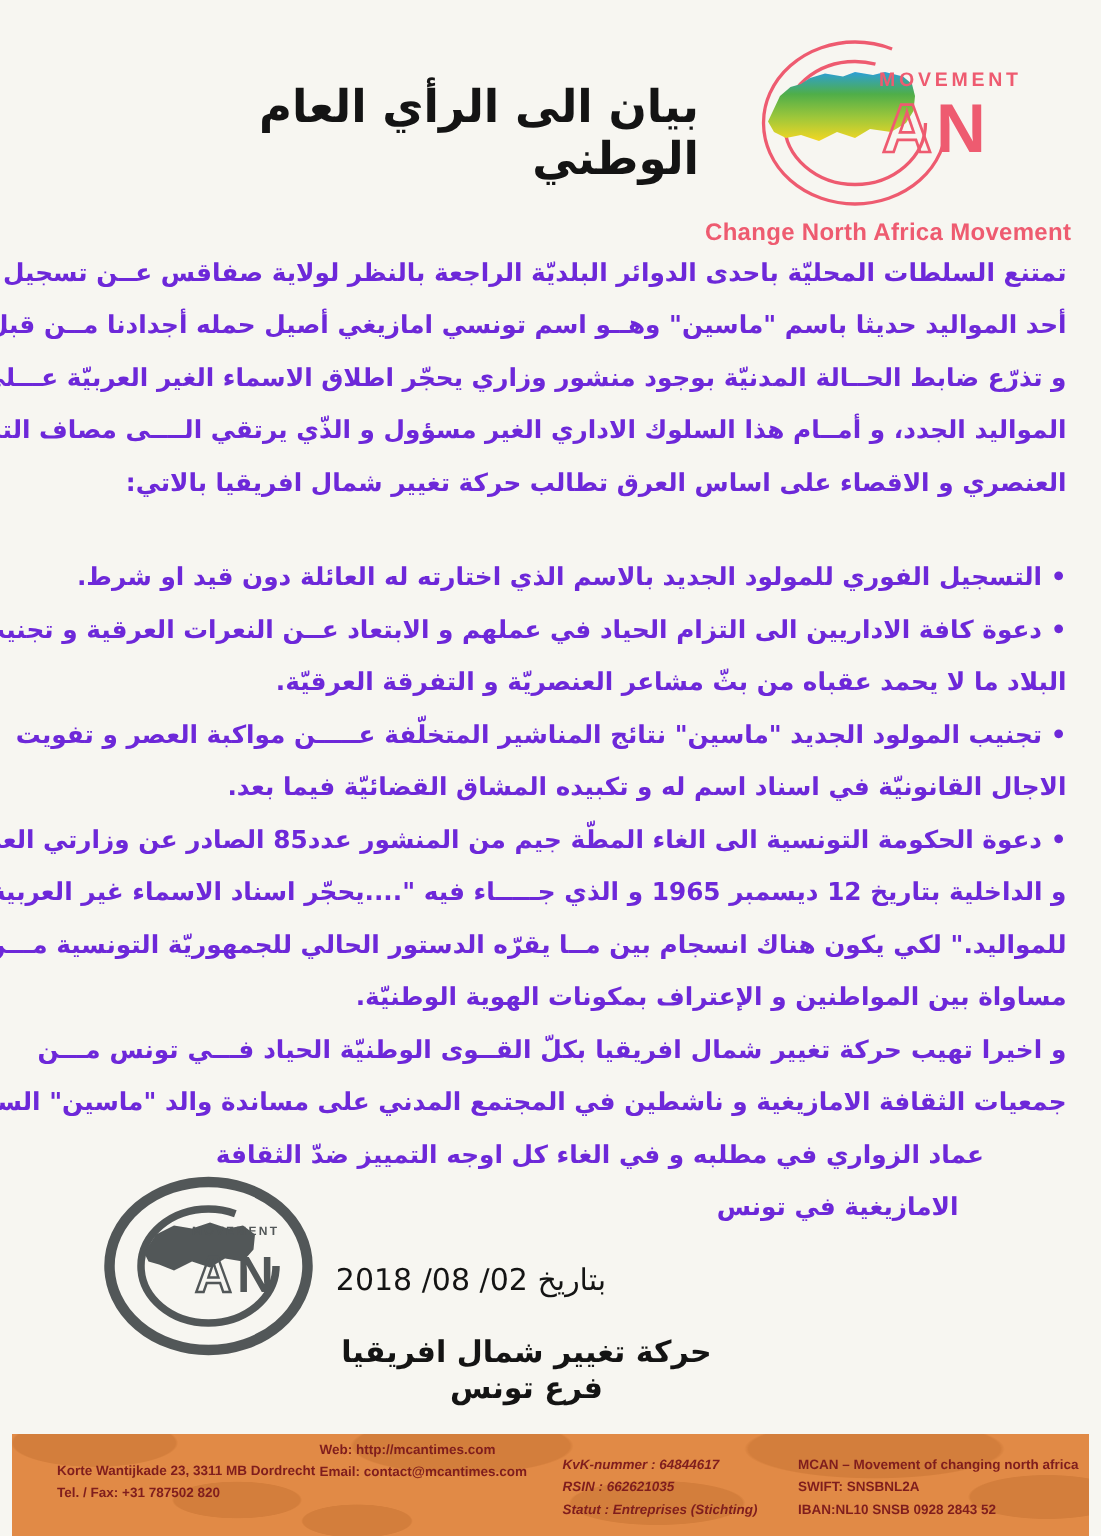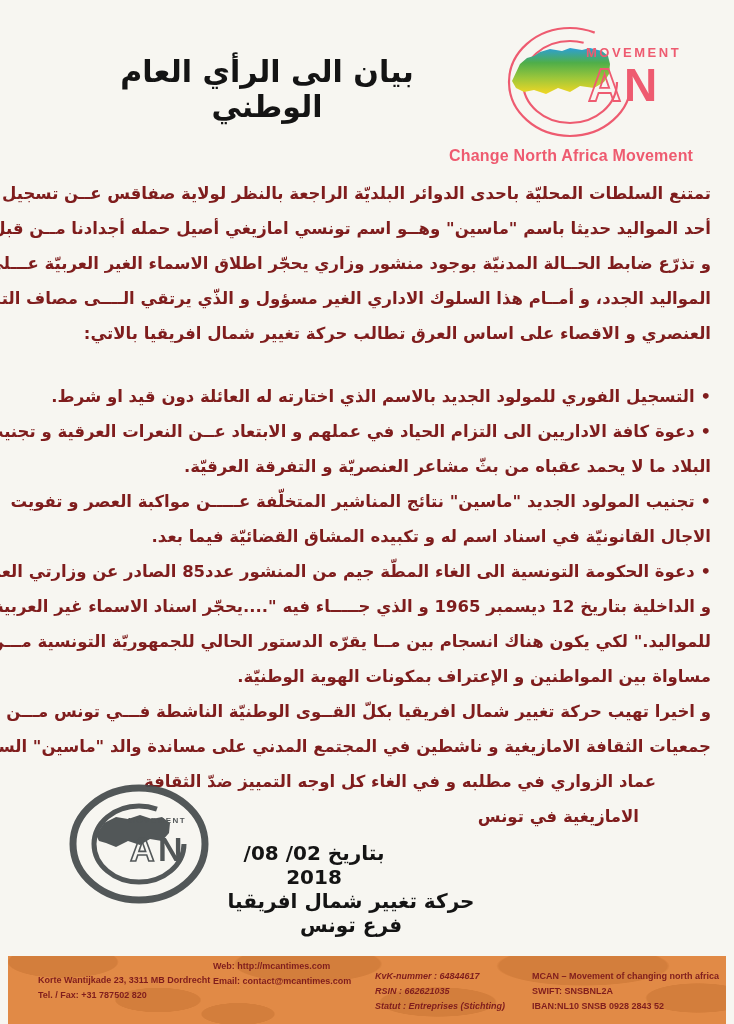--- a/index.html
+++ b/index.html
@@ -1,40 +1,40 @@
 <!DOCTYPE html>
 <html lang="ar"><head>
 <meta charset="utf-8">
 <title>بيان الى الرأي العام الوطني</title>
 <style>
   html,body{margin:0;padding:0;background:#e9e8e4;}
   .page{position:relative;width:734px;height:1024px;background:#f7f6f1;overflow:hidden;
         font-family:"DejaVu Sans",sans-serif;color:#181818;}
 
   
-  .title{position:absolute;top:54px;left:68px;width:398px;direction:rtl;text-align:center;
+  .title{position:absolute;top:54px;left:68px;width:398px;direction:rtl;text-align:right;
          font-size:30px;font-weight:bold;color:#141414;}
   .logo{position:absolute;top:6px;left:470px;width:264px;height:142px;}
-  .tagline{position:absolute;top:147px;left:449px;width:258px;
+  .tagline{position:absolute;top:147px;left:470px;width:258px;
            font-family:"Liberation Sans",sans-serif;font-size:16px;font-weight:bold;
            color:#ee5b70;letter-spacing:.2px;}
 
   
-  .doc{position:absolute;top:176px;left:25px;width:686px;direction:rtl;
-       font-size:16.5px;font-weight:bold;color:#7f1d1d;}
+  .doc{position:absolute;top:164px;left:25px;width:686px;direction:rtl;
+       font-size:16.5px;font-weight:bold;color:#6d28d9;}
   .ln{height:35px;line-height:35px;white-space:nowrap;text-align:justify;text-align-last:justify;}
   .ln-end{height:35px;line-height:35px;white-space:nowrap;}
   .shift1{padding-right:55px;}
   .shift2{padding-right:72px;}
   .sp{height:28px;}
 
   
   .stamp{position:absolute;top:783px;left:66px;opacity:.92;}
   .sig-date{position:absolute;top:841px;left:218px;width:192px;direction:rtl;text-align:center;
-            font-size:20px;font-weight:bold;color:#141414;}
+            font-size:20px;font-weight:normal;color:#141414;}
   .sig-org{position:absolute;top:889px;left:206px;width:290px;direction:rtl;text-align:center;
            font-size:20px;font-weight:bold;color:#141414;}
 
   
   .footer{position:absolute;left:8px;top:956px;width:718px;height:80px;background:#e18a46;
           overflow:hidden;font-family:"Liberation Sans",sans-serif;color:#7f1d1d;}
   .footer::before{content:"";position:absolute;inset:0;opacity:.55;
     background:
       radial-gradient(90px 26px at 55px 6px,  #c97534 60%, transparent 62%),
       radial-gradient(70px 20px at 150px 44px,#c97534 60%, transparent 62%),
@@ -86,21 +86,21 @@
     <div class="sp"></div>
     <div class="ln-end">• التسجيل الفوري للمولود الجديد بالاسم الذي اختارته له العائلة دون قيد او شرط.</div>
     <div class="ln">• دعوة كافة الاداريين الى التزام الحياد في عملهم و الابتعاد عــن النعرات العرقية و تجنيب</div>
     <div class="ln-end">البلاد ما لا يحمد عقباه من بثّ مشاعر العنصريّة و التفرقة العرقيّة.</div>
     <div class="ln">• تجنيب المولود الجديد "ماسين" نتائج المناشير المتخلّفة عـــــن مواكبة العصر و تفويت</div>
     <div class="ln-end">الاجال القانونيّة في اسناد اسم له و تكبيده المشاق القضائيّة فيما بعد.</div>
     <div class="ln">• دعوة الحكومة التونسية الى الغاء المطّة جيم من المنشور عدد85 الصادر عن وزارتي العدل</div>
     <div class="ln">و الداخلية بتاريخ 12 ديسمبر 1965 و الذي جـــــاء فيه "....يحجّر اسناد الاسماء غير العربية</div>
     <div class="ln">للمواليد." لكي يكون هناك انسجام بين مــا يقرّه الدستور الحالي للجمهوريّة التونسية مـــن</div>
     <div class="ln-end">مساواة بين المواطنين و الإعتراف بمكونات الهوية الوطنيّة.</div>
-    <div class="ln">و اخيرا تهيب حركة تغيير شمال افريقيا بكلّ القــوى الوطنيّة الناشطة فـــي تونس مـــن</div>
+    <div class="ln">و اخيرا تهيب حركة تغيير شمال افريقيا بكلّ القــوى الوطنيّة الحياد فـــي تونس مـــن</div>
     <div class="ln">جمعيات الثقافة الامازيغية و ناشطين في المجتمع المدني على مساندة والد "ماسين" السيّد</div>
     <div class="ln-end shift1">عماد الزواري في مطلبه و في الغاء كل اوجه التمييز ضدّ الثقافة</div>
     <div class="ln-end shift2">الامازيغية في تونس</div>
   </div>
 
   <div class="stamp">
     <svg width="148" height="124" viewBox="0 0 148 124">
       <ellipse cx="73" cy="61" rx="66" ry="56" fill="none" stroke="#454a4c" stroke-width="7"></ellipse>
       <ellipse cx="73" cy="61" rx="45" ry="38" fill="none" stroke="#454a4c" stroke-width="5" pathLength="100" stroke-dasharray="82 18"></ellipse>
       <path fill="#454a4c" d="M30,52 L38,40 L50,34 L62,36 L74,32 L86,36 L96,34 L104,40 L103,50 L96,58 L84,56 L74,62 L62,58 L50,64 L40,60 L33,58 Z"></path>

